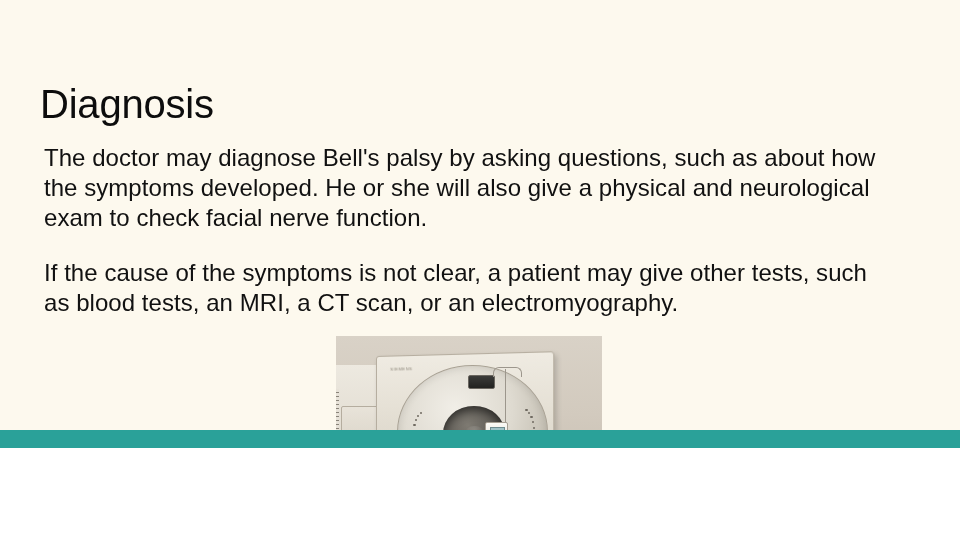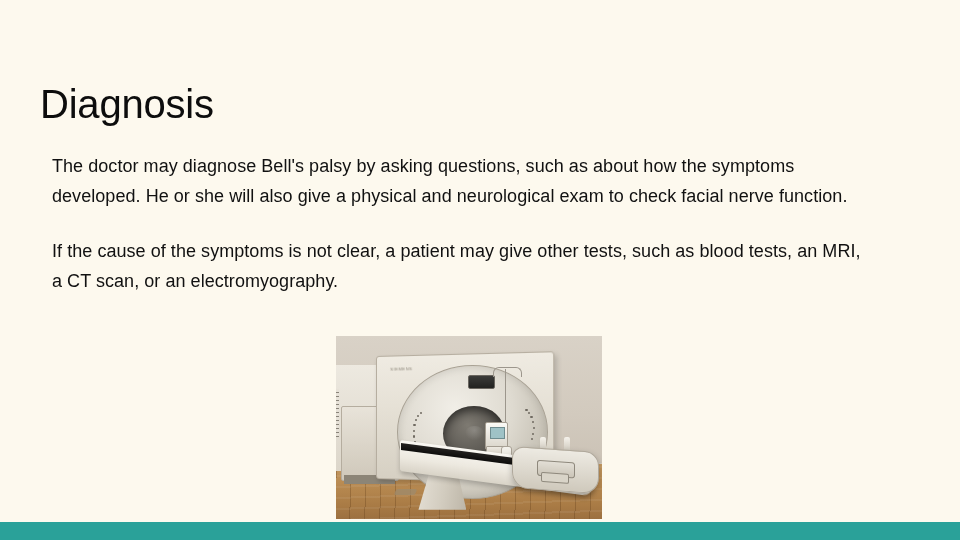--- a/index.html
+++ b/index.html
@@ -8,21 +8,21 @@
   }
   body {
     width: 960px;
     height: 540px;
     overflow: hidden;
     font-family: "Liberation Sans", sans-serif;
   }
   #slide {
     position: relative;
     width: 960px;
-    height: 540px;
+    height: 448px;
     background: #FDF9EE;
     overflow: hidden;
   }
   #slide-title {
     position: absolute;
     left: 40px;
     top: 54px;
     font-size: 40px;
     line-height: 46px;
     color: #0D0D0D;
@@ -30,24 +30,24 @@
     letter-spacing: -0.2px;
     white-space: nowrap;
   }
   #body-text {
     position: absolute;
     left: 40px;
     top: 139px;
     width: 842px;
   }
   .para {
-    font-size: 18px;
+    font-size: 24px;
     line-height: 30px;
     color: #111111;
-    margin: 12px;
+    margin: 4px;
     letter-spacing: 0.05px;
   }
   .para + .para {
     margin-top: 25px;
   }
 
   
   #ct-photo {
     position: absolute;
     left: 336px;

